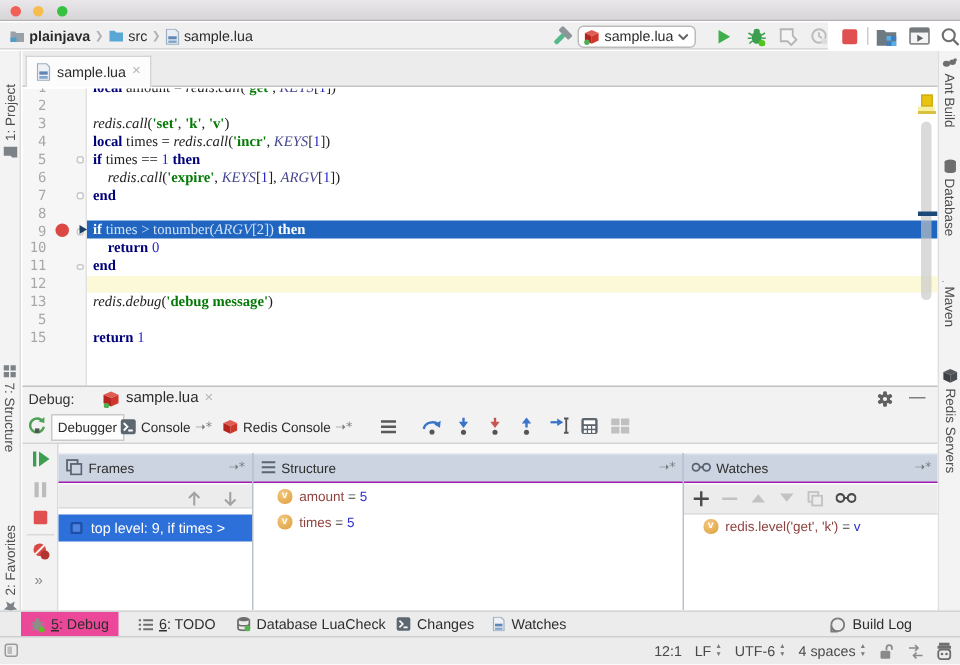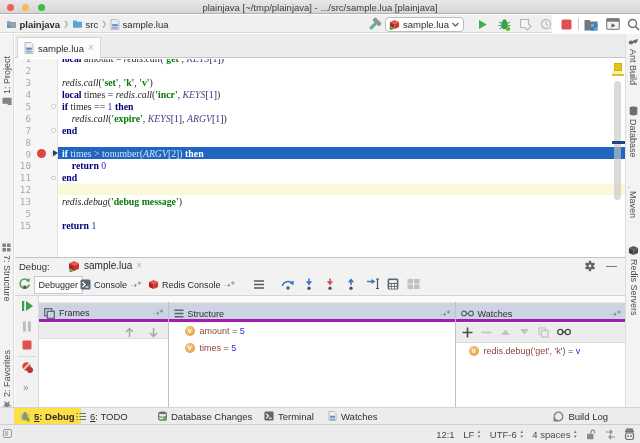--- a/index.html
+++ b/index.html
@@ -107,21 +107,21 @@
   .dtab .label { font-size:9px; color:#2b2b2b; }
   .pin { font-size:8.5px; color:#7a7a7a; letter-spacing:0; font-family:"DejaVu Sans", sans-serif; }
   .dt-icon { position:absolute; }
 
   #debug-body { position:absolute; left:0; top:38px; width:610px; height:111px; background:#fafafa; }
   #debug-leftbar { position:absolute; left:0; top:0; width:24px; height:111px; background:#f2f2f2;
     border-right:1px solid #d9d9d9; }
   #debug-leftbar .sep { position:absolute; left:3px; width:18px; height:1px; background:#d9d9d9; }
 
   .panel-headers { position:absolute; left:24px; top:6px; width:586px; height:19.5px;
-    background:#ccd4e2; border-top:1px solid #e7eaf0; border-bottom:3px solid #a21caf; display:flex;align-items:flex-end; }
+    background:#ccd4e2; border-top:1px solid #e7eaf0; border-bottom:1px solid #a21caf; display:flex; }
   .phead { display:flex; align-items:center; gap:4px; font-size:9px; color:#2d2d2d; position:relative; }
   .phead .pin { position:absolute; }
 
   #panels { position:absolute; left:24px; top:26.5px; width:586px; height:84.5px; background:#fff; }
   .pdivider { position:absolute; top:-20.5px; width:1px; height:105px; background:#b9c2cf; }
   #frames-toolstrip { position:absolute; left:0; top:0; width:128.5px; height:16px; background:#ececec;
     border-bottom:1px solid #dcdcdc; }
   #watches-toolstrip { position:absolute; left:416.5px; top:0; width:169.5px; height:20.5px; background:#ececec;
     border-bottom:1px solid #dcdcdc; display:flex; align-items:center; gap:8px; padding-left:6px; }
   #frame-row { position:absolute; left:0; top:20.5px; width:128.5px; height:18px; background:#2e70d9;
@@ -132,21 +132,21 @@
   .veq { color:#3c3c3c; }
   .vval { color:#2d2dcb; }
   .vicon { width:9.5px; height:9.5px; border-radius:50%; background:radial-gradient(circle at 35% 30%, #f3c77d, #dd9f3d);
     color:#fff; font-size:7px; font-weight:bold; text-align:center; line-height:9.5px; }
 
   
   #bottombar { position:absolute; left:0; top:407px; width:640px; height:17px; background:#ececec;
     border-top:1px solid #d4d4d4; }
   .bitem { position:absolute; top:0; height:16px; display:flex; align-items:center; gap:4px;
     font-size:9.5px; color:#2e2e2e; padding:0 6px; }
-  .bitem.selected { background:#fde047;font-weight:bold; }
+  .bitem.selected { background:#ec4899; }
   .bitem u { text-decoration:underline; }
 
   
   #statusbar { position:absolute; left:0; top:424px; width:640px; height:19px; background:#ececec;
     border-top:1px solid #cfcfcf; }
   #status-right { position:absolute; right:5px; top:0; height:18px; display:flex; align-items:center; gap:8.5px;
     font-size:9.5px; color:#4a4a4a; }
   .updown { display:inline-flex; flex-direction:column; font-size:4.5px; line-height:4.5px; color:#7a7a7a; vertical-align:middle; }
   #sb-toggle { position:absolute; left:3px; top:4px; width:9px; height:9px; border:1px solid #9a9a9a;
     border-radius:2px; }
@@ -154,21 +154,20 @@
 
   svg { display:block; }
 </style>
 </head>
 <body>
 
 <div id="titlebar">
   <div id="tl-close" class="tl"></div>
   <div id="tl-min" class="tl"></div>
   <div id="tl-max" class="tl"></div>
-  <div id="win-title">plainjava [~/tmp/plainjava] - .../src/sample.lua [plainjava]</div>
 </div>
 
 <div id="toolbar">
   <div id="breadcrumbs">
     <span>
       <svg width="11" height="10" viewBox="0 0 11 10">
           <path d="M1 2 h3 l1 1 h5 v6 h-9 z" fill="#9aa1a8"></path>
           <rect x="1" y="6" width="4" height="3" fill="#4f9ec9"></rect>
         </svg>
     </span>
@@ -586,20 +585,27 @@
             <span class="dt-icon" style="left:85px; top:4px;">
               <svg width="11" height="11" viewBox="0 0 11 11">
                   <path d="M5.5 10 V2 M2 5 L5.5 1.5 L9 5" fill="none" stroke="#a3a3a3" stroke-width="1.4"></path>
                 </svg>
             </span>
             <span class="dt-icon" style="left:109px; top:4px;">
               <svg width="11" height="11" viewBox="0 0 11 11">
                   <path d="M5.5 1 V9 M2 6 L5.5 9.5 L9 6" fill="none" stroke="#a3a3a3" stroke-width="1.4"></path>
                 </svg>
             </span>
+          </div>
+          <div id="frame-row">
+            <svg width="10" height="10" viewBox="0 0 10 10">
+                <rect x="1" y="1" width="8" height="8" rx="1" fill="#1d4fa8"></rect>
+                <rect x="2.5" y="2.5" width="5" height="5" fill="#4c83e0"></rect>
+              </svg>
+            <span class="label">top level: 9, if times &gt;</span>
           </div>
 
           <div id="variables-list">
               <div class="var-row" style="top: 3.5px; left: 146px;">
                 <span class="vicon">v</span>
                 <span><span class="vname">amount</span> <span class="veq">=</span> <span class="vval">5</span></span>
               </div>
               <div class="var-row" style="top: 20.5px; left: 146px;">
                 <span class="vicon">v</span>
                 <span><span class="vname">times</span> <span class="veq">=</span> <span class="vval">5</span></span>
@@ -637,21 +643,21 @@
                 <svg width="14" height="8" viewBox="0 0 13 7">
                   <circle cx="3" cy="3.5" r="2.4" fill="none" stroke="#4a4a4a" stroke-width="1.3"></circle>
                   <circle cx="10" cy="3.5" r="2.4" fill="none" stroke="#4a4a4a" stroke-width="1.3"></circle>
                   <path d="M5.4 3.5 H7.6" stroke="#4a4a4a" stroke-width="1.3"></path>
                 </svg>
               </span>
           </div>
           <div id="watches-list">
               <div class="var-row" style="top: 23.5px; left: 430px;">
                 <span class="vicon">v</span>
-                <span><span class="vname">redis.debug('get', 'k')</span> <span class="veq">=</span> <span class="vval">v</span></span>
+                <span><span class="vname">redis.level('get', 'k')</span> <span class="veq">=</span> <span class="vval">v</span></span>
               </div>
             </div>
         </div>
       </div>
     </div>
   </div>
 </div>
 
 <div id="bottombar">
   <span class="bitem" style="right:26px; left:auto;">
@@ -665,50 +671,50 @@
       <span style="display: inline-flex;">
         <svg width="10" height="11" viewBox="0 0 12 13">
           <ellipse cx="6" cy="7" rx="3.2" ry="4" fill="#8a8f8a"></ellipse>
           <ellipse cx="6" cy="2.6" rx="1.9" ry="1.5" fill="#8a8f8a"></ellipse>
           <path d="M1 4 L3 5.5 M11 4 L9 5.5 M0.5 7.5 H2.8 M11.5 7.5 H9.2 M1.5 11 L3.5 9.3 M10.5 11 L8.5 9.3" stroke="#8a8f8a" stroke-width="1"></path>
           <circle cx="9.5" cy="10.5" r="2.2" fill="#52c41a"></circle>
         </svg>
       </span>
       <span><u>5</u>: Debug</span>
     </span>
-    <span class="bitem" style="left: 70px;">
+    <span class="bitem" style="left: 86px;">
       <span style="display: inline-flex;">
         <svg width="10" height="9" viewBox="0 0 10 9">
           <g stroke="#6e6e6e" stroke-width="1.2">
             <path d="M0.5 1.5 H2 M3.5 1.5 H10 M0.5 4.5 H2 M3.5 4.5 H10 M0.5 7.5 H2 M3.5 7.5 H10"></path>
           </g>
         </svg>
       </span>
       <span><u>6</u>: TODO</span>
     </span>
     <span class="bitem" style="left: 152px;">
       <span style="display: inline-flex;">
         <svg width="9" height="10" viewBox="0 0 9 10">
           <ellipse cx="4.5" cy="1.8" rx="3.8" ry="1.4" fill="#6e6e6e"></ellipse>
           <path d="M0.7 1.8 V7.8 a3.8 1.4 0 0 0 7.6 0 V1.8" fill="none" stroke="#6e6e6e" stroke-width="1.2"></path>
           <path d="M0.7 4.8 a3.8 1.4 0 0 0 7.6 0" fill="none" stroke="#6e6e6e" stroke-width="1"></path>
           <circle cx="7" cy="8" r="2" fill="#52b44a"></circle>
         </svg>
       </span>
-      <span>Database Changes</span>
+      <span>Database LuaCheck</span>
     </span>
     <span class="bitem" style="left: 258px;">
       <span style="display: inline-flex;">
         <svg width="10" height="10" viewBox="0 0 11 11">
           <rect x="0.5" y="0.5" width="10" height="10" rx="1.5" fill="#5d6770"></rect>
           <path d="M2.5 3 L5 5.5 L2.5 8" stroke="#fff" stroke-width="1.2" fill="none"></path>
           <path d="M5.5 8 H8.5" stroke="#fff" stroke-width="1.2"></path>
         </svg>
       </span>
-      <span>Terminal</span>
+      <span>Changes</span>
     </span>
     <span class="bitem" style="left: 322px;">
       <span style="display: inline-flex;">
         <svg width="9" height="10" viewBox="0 0 9 10">
           <path d="M1 0.5 h5 l2 2 v7 h-7 z" fill="#eef1f5" stroke="#9fb0c0" stroke-width="0.8"></path>
           <rect x="2" y="4.8" width="5" height="1.8" fill="#5f86b5"></rect>
           <rect x="2" y="7.4" width="5" height="1.5" fill="#7fa5cc"></rect>
         </svg>
       </span>
       <span>Watches</span>

